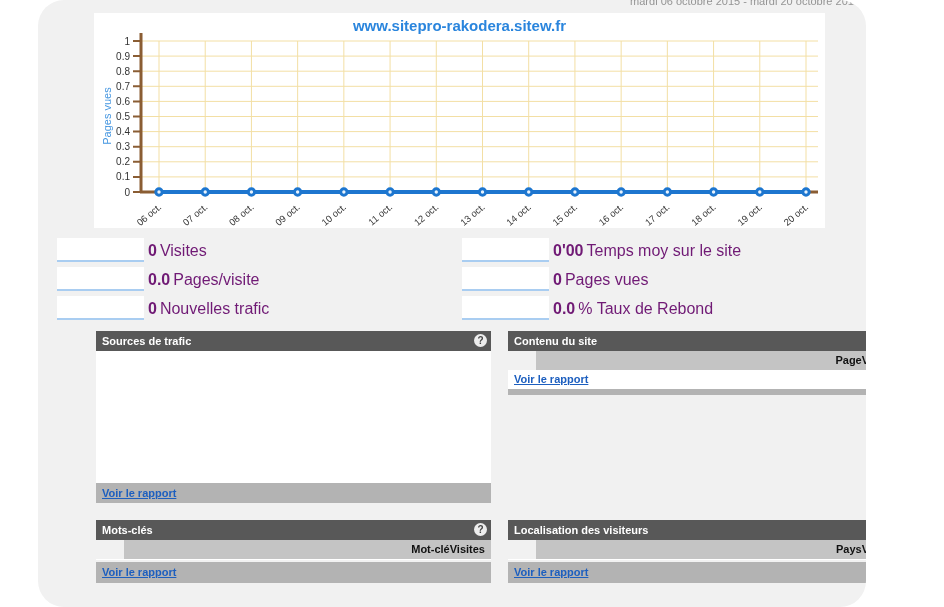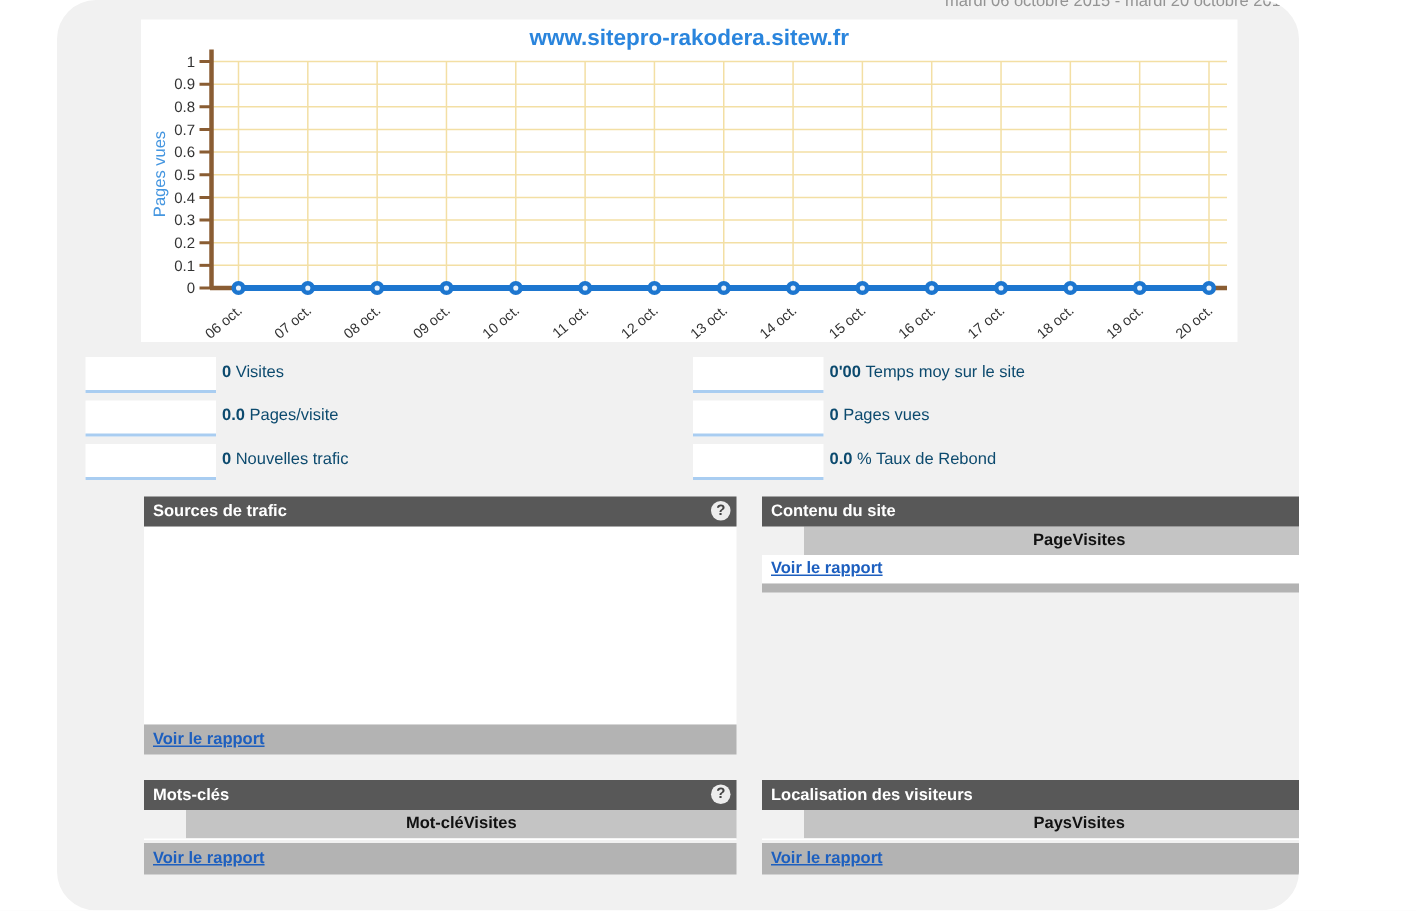--- a/index.html
+++ b/index.html
@@ -9,32 +9,32 @@
   .date-range { position:absolute; top:-5px; right:6px; font-size:11px; color:#949494; white-space:nowrap; }
 
   .chart-box { position:absolute; left:10px; top:13px; width:731px; height:215px; background:#ffffff;margin-left:46px; }
   .chart-title { position:absolute; top:4px; left:0; width:100%; text-align:center; font-size:15px; font-weight:bold; color:#2a85dd; }
   .ylabel { position:absolute; left:-26px; top:96px; width:80px; height:14px; text-align:center;
             font-size:11px; color:#4596e0; transform:rotate(-90deg); }
   svg.chart { position:absolute; left:0; top:0; font-family:"Liberation Sans", sans-serif; }
 
   .stat-row { position:absolute; width:380px; height:26px; }
   .spark { position:absolute; left:0; top:0; width:87px; height:22px; background:#ffffff; border-bottom:2px solid #a9cdf1; }
-  .stat-text { position:absolute; left:91px; top:4px; font-size:11px; color:#0c4a6e; white-space:nowrap; }
+  .stat-text { position:absolute; left:91px; top:4px; font-size:16px; color:#701a75; white-space:nowrap; }
   .stat-text b { margin-right:3px; }
 
   .panel { position:absolute; width:395px;padding-left:48px; }
   .panel-header { height:20px; background:#585858; color:#fff; font-size:11px; font-weight:bold;
                   line-height:20px; padding-left:6px; position:relative; box-sizing:border-box; }
   .help { position:absolute; right:4px; top:3px; width:13px; height:13px; border-radius:50%;
           background:#ededed; color:#444; font-size:10px; font-weight:bold; line-height:13px;
           text-align:center; cursor:pointer; }
   .panel-body { background:#ffffff; }
   .colhead { height:19px; background:#c4c4c4; font-size:11px; font-weight:bold; color:#111;
-             line-height:19px; padding:0 6px; display:flex; justify-content:center;margin-left:28px; }
+             line-height:19px; padding:0 6px; display:flex; justify-content:flex-end;margin-left:28px; }
   .panel-footer { height:20px; background:#b3b3b3; line-height:20px; padding-left:6px; font-size:11px; }
   .link-row-white { height:19px; background:#ffffff; line-height:19px; padding-left:6px; font-size:11px; }
   .link-row-gray { height:21px; background:#b3b3b3; line-height:21px; padding-left:6px; font-size:11px; }
   .white-gap { height:2px; background:#f1f1f1; border-top:1px solid #fff; }
   .gray-strip { height:6px; background:#b3b3b3; }
   a.report { color:#1d5fbf; font-weight:bold; text-decoration:underline; cursor:pointer; }
 </style>
 </head>
 <body>
 

